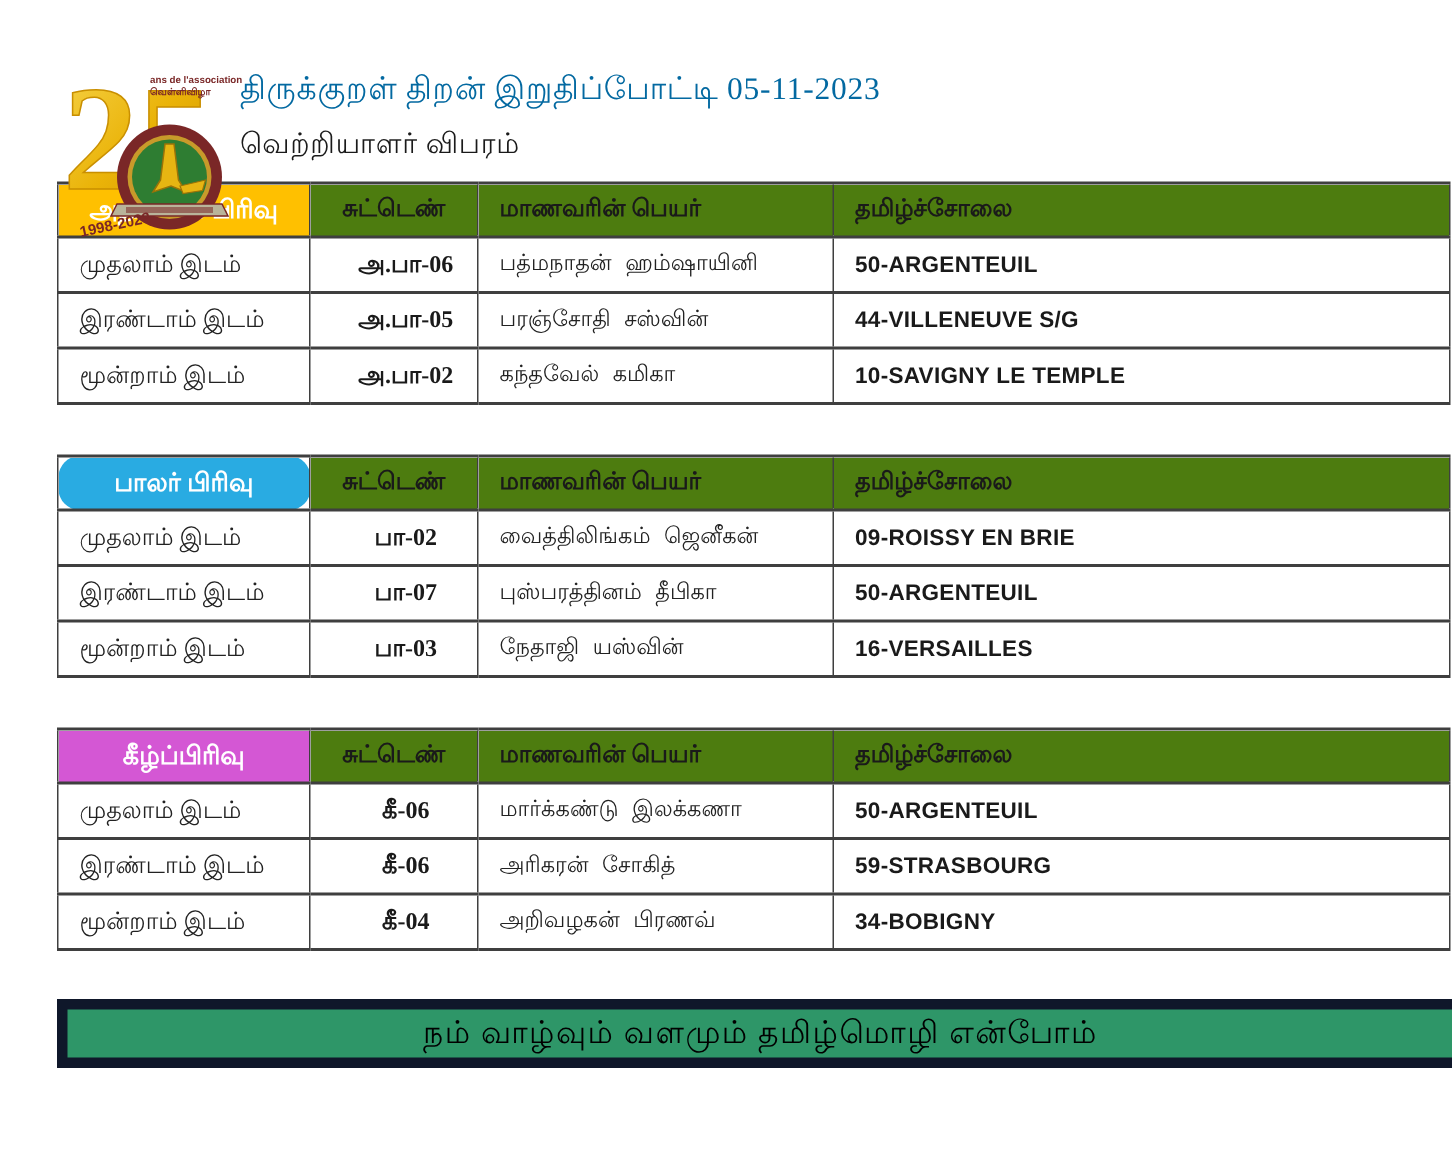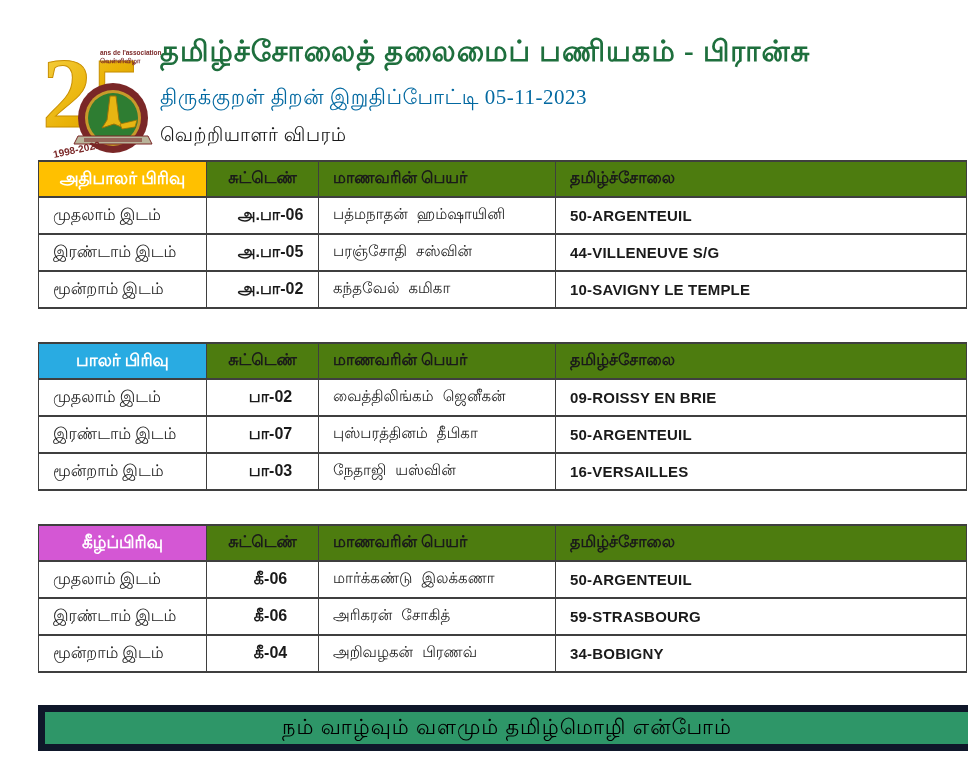--- a/index.html
+++ b/index.html
@@ -37,21 +37,21 @@
     overflow:hidden;white-space:nowrap;
   }
   .results th{height:34px;background:#4d7c0f;font-size:16px;font-weight:bold;
     font-family:"Liberation Serif", serif;}
   .results td{height:35px;font-size:16px;}
   .results .cat-th{color:#ffffff;text-align:center;padding-left:0;font-size:17px;
     font-family:Liberation Serif, serif;}
   .results .code-th{text-align:center;padding-left:0;}
   .results td.rank{font-family:"Liberation Serif", serif;color:#222;}
   .results td.code{text-align:center;padding-left:16px;font-weight:bold;
-    font-family:Liberation Sans, sans-serif;}
+    font-family:Liberation Serif, serif;}
   .results td.name{font-size:15px;font-family:Liberation Mono, monospace;color:#222;}
   .results td.school{font-size:15px;font-weight:600;letter-spacing:.2px;}
   
   .banner{
     margin:32px 0 0 38px;width:924px;height:32px;
     border:7px solid #0f172a;color:#000000;
     display:flex;align-items:center;justify-content:center;
     font-size:21px;letter-spacing:1px;font-family:"Liberation Serif", serif;
   }
 </style>
@@ -84,21 +84,20 @@
 
       <path d="M38 108 L108 108 L112 116 L34 116 Z" fill="#b9b49a" stroke="#7a2727" stroke-width="1"></path>
       <rect x="44" y="110" width="58" height="4" fill="#7a2727" opacity="0.55"></rect>
     </g>
 
     <text x="14" y="130" font-size="10" font-weight="bold" fill="#7a2727" transform="rotate(-12 14 130)">1998-2023</text>
   </svg>
 </div>
 
 <div class="header-text">
-  <div class="title">தமிழ்ச்சோலைத் தலைமைப் பணியகம்  -  பிரான்சு</div>
   <div class="subtitle">திருக்குறள் திறன் இறுதிப்போட்டி 05-11-2023</div>
   <div class="info-line">வெற்றியாளர் விபரம்</div>
 </div>
 
 <table class="results first">
   <colgroup>
       <col style="width:168px">
       <col style="width:112px">
       <col style="width:237px">
       <col style="width:411px">
@@ -133,21 +132,21 @@
 
 <table class="results">
   <colgroup>
       <col style="width:168px">
       <col style="width:112px">
       <col style="width:237px">
       <col style="width:411px">
     </colgroup>
   <tbody>
       <tr>
-    <th class="cat-th" style="background: rgb(41, 171, 226);">பாலர் பிரிவு</th>
+    <th class="cat-th" style="background: rgb(41, 171, 226); border-radius: 14px;">பாலர் பிரிவு</th>
     <th class="code-th">சுட்டெண்</th>
     <th>மாணவரின் பெயர்</th>
     <th>தமிழ்ச்சோலை</th>
   </tr>
   <tr>
     <td class="rank">முதலாம் இடம்</td>
     <td class="code">பா-02</td>
     <td class="name">வைத்திலிங்கம் ஜெனீகன்</td>
     <td class="school">09-ROISSY EN BRIE</td>
   </tr>

